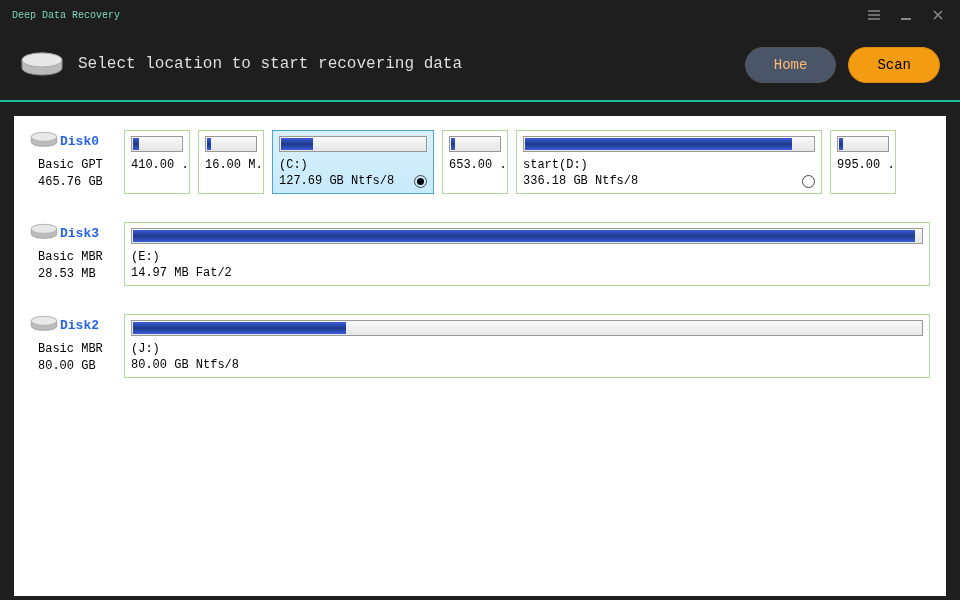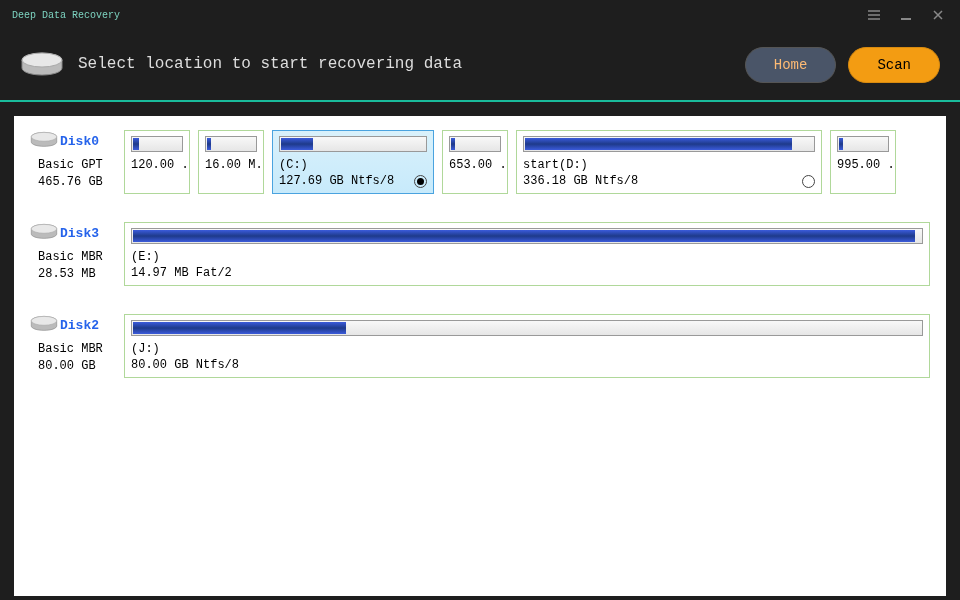--- a/index.html
+++ b/index.html
@@ -194,21 +194,21 @@
             </svg></span><span class="disk-name">Disk0</span></div>
         <span class="disk-info-row2">Basic GPT</span>
         <span class="disk-info-row2">465.76 GB</span>
       </div>
       <div class="partitions">
         <div class="partition" style="width: 66px;">
           <div class="bar-outer">
             <div class="bar-fill" style="width:12%"></div>
           </div>
           <div class="partition-sub">
-            <span>120.00 .</span>
+            <span>410.00 .</span>
             <span class="radio"></span>
           </div>
         </div>
         <div class="partition" style="width: 66px;">
           <div class="bar-outer">
             <div class="bar-fill" style="width:8%"></div>
           </div>
           <div class="partition-sub">
             <span>16.00 M.</span>
             <span class="radio"></span>

